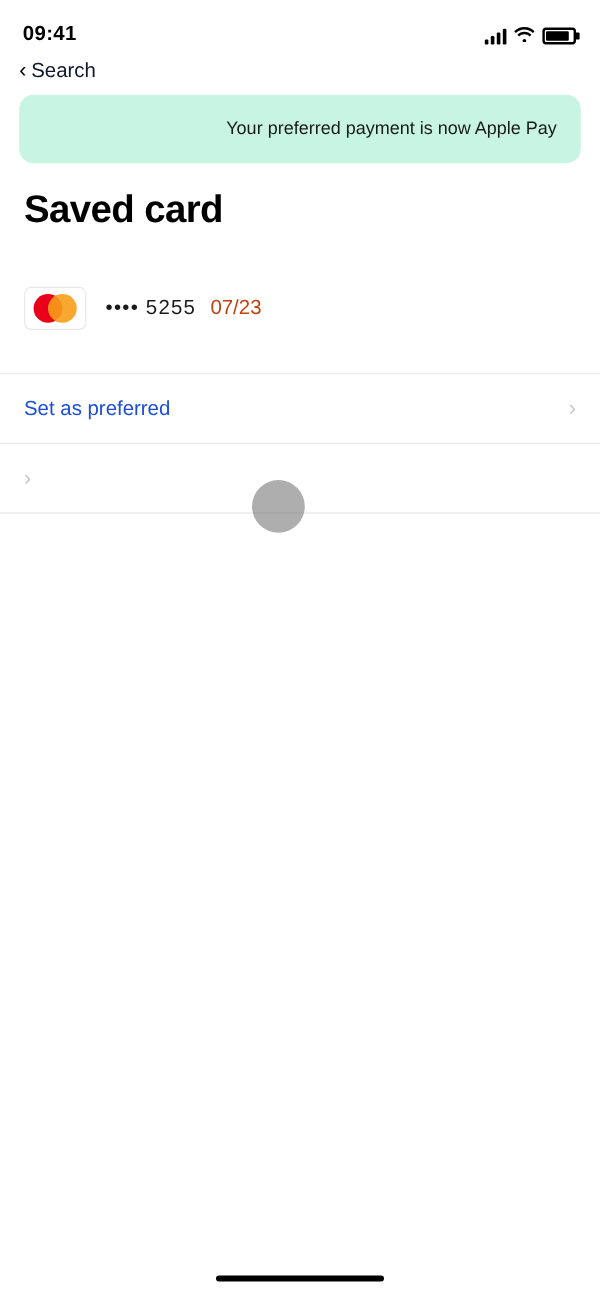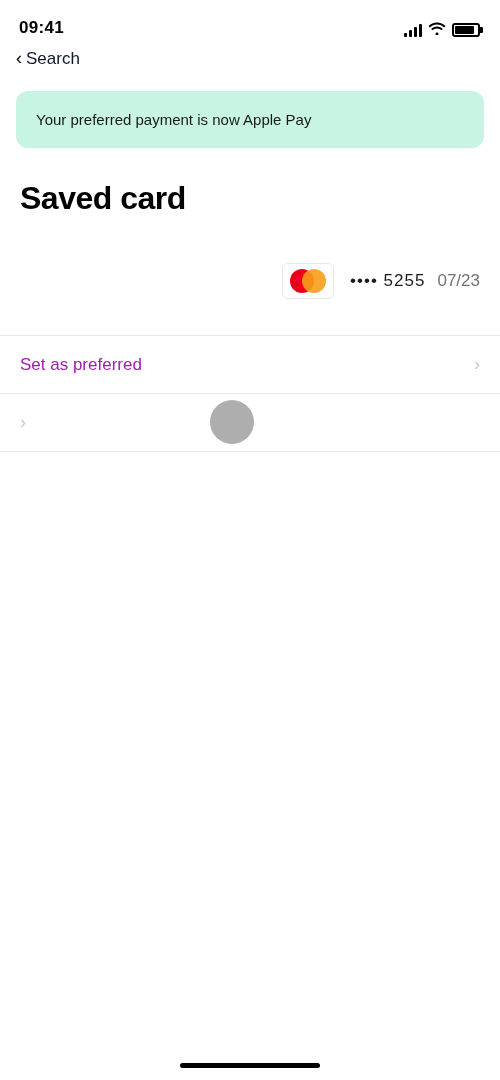--- a/index.html
+++ b/index.html
@@ -110,23 +110,24 @@
     }
 
     .back-label {
       font-size: 17px;
       color: #0f172a;
     }
 
     
     .success-banner {
       background: #c8f5e3;
-      margin: 12px 16px;
+      margin: 0 16px;
       border-radius: 12px;
       padding: 18px 20px;
+      text-align: right;
     }
 
     .success-banner-text {
       font-size: 15px;
       color: #1a1a1a;
       line-height: 1.4;
     }
 
     
     .page-title {
@@ -137,21 +138,20 @@
       letter-spacing: -0.5px;
     }
 
     
     .card-section {
       margin: 16px 0;
       padding: 20px 20px;
       display: flex;
       align-items: center;
       gap: 16px;
-      justify-content: flex-end;
     }
 
     .mastercard-logo {
       width: 52px;
       height: 36px;
       position: relative;
       flex-shrink: 0;
       border: 1px solid #e8e8e8;
       border-radius: 6px;
       display: flex;
@@ -185,41 +185,41 @@
     }
 
     .card-number {
       font-size: 17px;
       color: #1a1a1a;
       letter-spacing: 1px;
     }
 
     .card-expiry {
       font-size: 17px;
-      color: #737373;
+      color: #c2410c;
     }
 
     
     .menu-section {
       border-top: 1px solid #e8e8e8;
     }
 
     .menu-item {
       display: flex;
       align-items: center;
       justify-content: space-between;
       padding: 18px 20px;
       border-bottom: 1px solid #e8e8e8;
       cursor: pointer;
       background: #fff;
     }
 
     .menu-item-label {
       font-size: 17px;
-      color: #a21caf;
+      color: #1d4ed8;
     }
 
     .menu-chevron {
       font-size: 18px;
       color: #c7c7cc;
       font-weight: 300;
     }
 
     
     .cursor-overlay {

